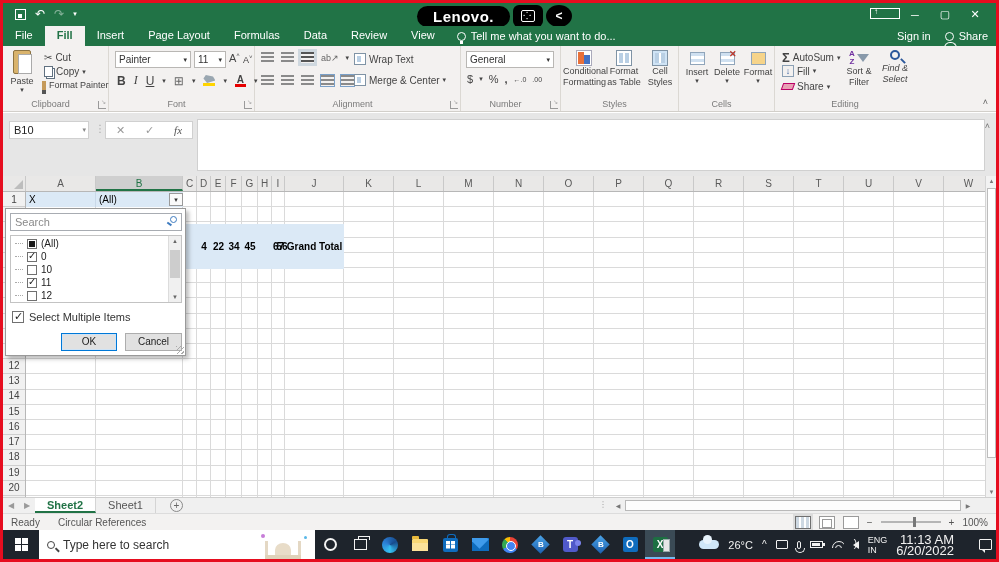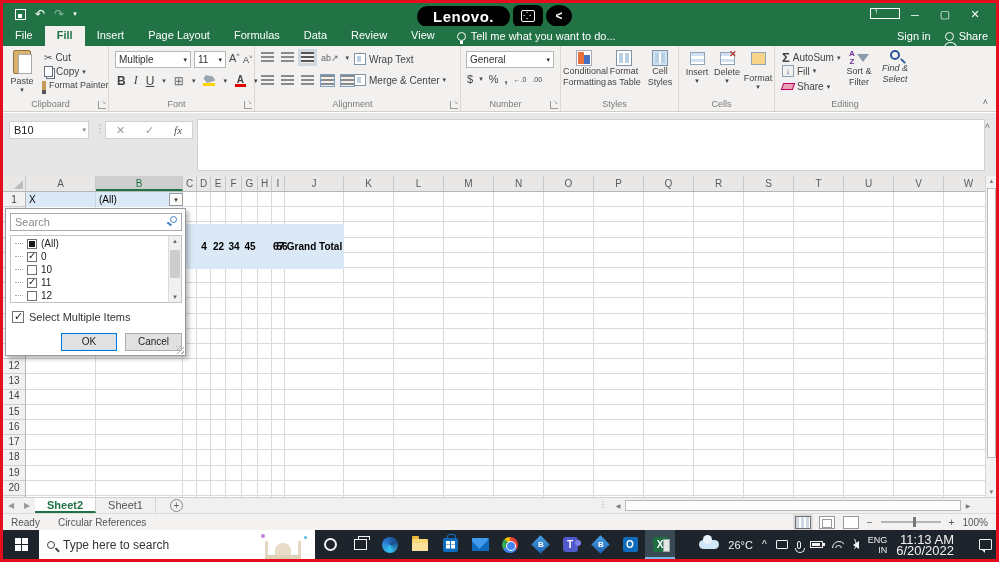--- a/index.html
+++ b/index.html
@@ -208,21 +208,21 @@
   .micic { width:4px; height:8px; border:1.5px solid #f2f2f2; border-radius:3px; position:relative; }
   .micic::after { content:""; position:absolute; left:-3px; top:6px; width:8px; height:4px; border:1.5px solid #f2f2f2; border-top:none; border-radius:0 0 5px 5px; }
   .batt { width:13px; height:7px; border:1px solid #f2f2f2; position:relative; }
   .batt::before { content:""; position:absolute; left:1px; top:1px; width:8px; height:3px; background:#f2f2f2; }
   .batt::after { content:""; position:absolute; right:-3px; top:1px; width:2px; height:3px; background:#f2f2f2; }
   .wifi { width:12px; height:7px; position:relative; overflow:hidden; }
   .wifi::before { content:""; position:absolute; left:0; top:0; width:12px; height:12px; border:1.5px solid #f2f2f2; border-radius:50%; }
   .wifi::after { content:""; position:absolute; left:3.5px; top:3.5px; width:5px; height:5px; border:1.5px solid #f2f2f2; border-radius:50%; }
   .vol { width:0; height:0; border-top:4px solid transparent; border-bottom:4px solid transparent; border-right:6px solid #f2f2f2; position:relative; }
   .vol::after { content:")"; position:absolute; left:1px; top:-7px; font-size:10px; color:#f2f2f2; }
-  .lang { text-align:right; font-size:9px; line-height:10px; }
+  .lang { text-align:left; font-size:9px; line-height:10px; }
   .clock { text-align:right; font-size:13px; line-height:11px; }
   .action { width:13px; height:11px; border:1.5px solid #f2f2f2; border-radius:1px; position:relative; margin-left:16px; }
   .action::after { content:""; position:absolute; left:1px; bottom:-4px; border-left:4px solid transparent; border-top:4px solid #f2f2f2; }
 </style>
 </head>
 <body>
 
 <div class="screen">
 
   <div class="titlebar">
@@ -295,21 +295,21 @@
             <span class="ic-brush"></span>
             <span style="font-size:9px;">Format Painter</span>
           </span>
       </div>
       <div class="rlabel">Clipboard</div>
       <div class="launcher"></div>
     </div>
 
     <div class="rgroup" style="left:106px;width:146px;">
       <div class="fontbox abs" style="left:6px;top:5px;width:76px;">
-        <span>Multiple</span>
+        <span>Painter</span>
           <span class="caret">▾</span>
       </div>
       <div class="fontbox abs" style="left:85px;top:5px;width:32px;">
         <span>11</span>
           <span class="caret">▾</span>
       </div>
       <div class="abs" style="left:120px;top:6px;font-size:11px;">A<sup style="font-size:6px;">˄</sup></div>
       <div class="abs" style="left:134px;top:8px;font-size:9px;">A<sup style="font-size:6px;">˅</sup></div>
       <div class="abs" style="left:8px;top:27px;display:flex;gap:8px;align-items:center;">
         <span class="ulB">B</span>
@@ -404,21 +404,21 @@
         <div style="font-size:9px;margin-top:2px;">Insert</div>
         <div class="caret">▾</div>
       </div>
       <div class="abs" style="left:33px;top:6px;width:30px;text-align:center;">
         <div class="cellic del" style="margin:0 auto;"></div>
         <div style="font-size:9px;margin-top:2px;">Delete</div>
         <div class="caret">▾</div>
       </div>
       <div class="abs" style="left:64px;top:6px;width:30px;text-align:center;">
         <div class="cellic" style="margin:0 auto;background:#f6d48a;"></div>
-        <div style="font-size:9px;margin-top:8px;">Format</div>
+        <div style="font-size:9px;margin-top:2px;">Format</div>
         <div class="caret">▾</div>
       </div>
       <div class="rlabel">Cells</div>
     </div>
 
     <div class="rgroup" style="left:772px;width:140px;border-right:none;">
       <div class="abs" style="left:4px;top:3px;">
         <span class="rbtn">
             <span class="sigma">Σ</span>
             <span>AutoSum</span>

